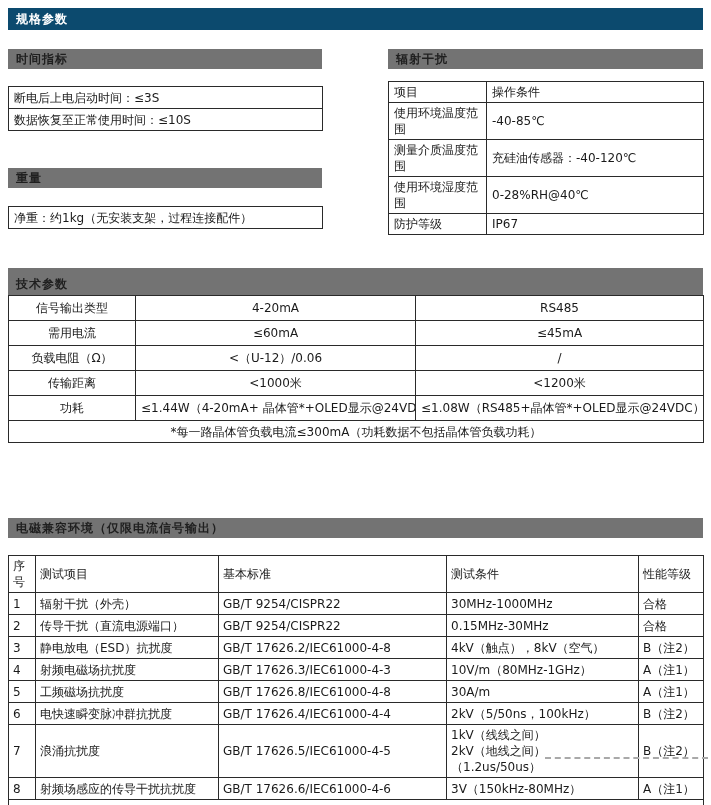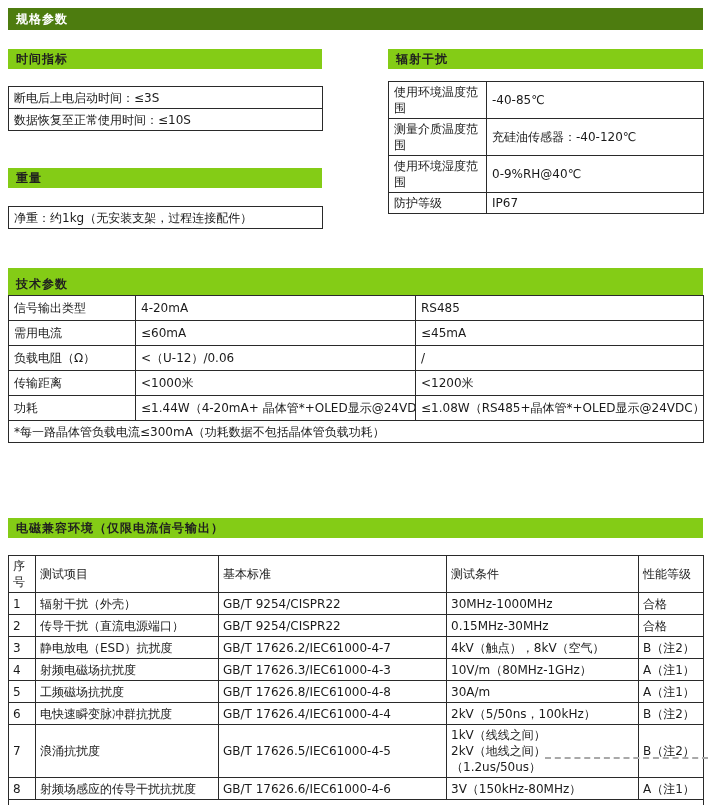--- a/index.html
+++ b/index.html
@@ -14,22 +14,22 @@
   }
   .bar {
     position: absolute;
     box-sizing: border-box;
     display: flex;
     align-items: center;
     padding-left: 8px;
     font-weight: bold;
     letter-spacing: 1px;
   }
-  .bar-dark  { background: #4d7c0f; color: #ffffff; }
-  .bar-light { background: #84cc16; color: #1f1f1f; }
+  .bar-dark  { background: #0c4a6e; color: #ffffff; }
+  .bar-light { background: #737373; color: #1f1f1f; }
 
   table.spec {
     position: absolute;
     border-collapse: collapse;
     table-layout: fixed;
     background: #ffffff;
     font-size: 12px;
     color: #1a1a1a;
   }
   table.spec { border: 1px solid #000000; }
@@ -44,21 +44,21 @@
 
   #time-table    { left: 8px;   top: 86px;  width: 314px; }
   #time-table tr { height: 22px; }
 
   #env-table     { left: 388px; top: 81px;  width: 315px; }
   #env-table tr  { height: 21px; }
 
   #weight-table  { left: 8px;   top: 206px; width: 314px; }
   #weight-table tr { height: 22px; }
 
-  #tech-table    { left: 8px;   top: 295px; width: 695px; }
+  #tech-table    { left: 8px;   top: 295px; width: 695px; text-align: center; }
   #tech-table tr { height: 25px; }
   #tech-table td { white-space: nowrap; }
   #tech-table tr.footnote-row { height: 22px; border-radius: 7px; }
 
   #emc-table     { left: 8px;   top: 555px; width: 695px; }
   #emc-table thead tr { height: 24px; }
   #emc-table tbody tr { height: 22px; }
   #emc-table td  { padding: 2px 4px; }
 
   #top-bar    { left: 8px;   top: 8px;   width: 695px; height: 22px; }
@@ -96,30 +96,34 @@
 </table>
 
 <div id="env-bar" class="bar bar-light">辐射干扰</div>
 <table id="env-table" class="spec">
   <colgroup>
       <col style="width:98px">
       <col style="width:217px">
     </colgroup>
   <tbody>
       <tr>
+        <td>项目</td>
+        <td>操作条件</td>
+      </tr>
+      <tr>
         <td>使用环境温度范围</td>
         <td>-40-85℃</td>
       </tr>
       <tr>
         <td>测量介质温度范围</td>
         <td>充硅油传感器：-40-120℃</td>
       </tr>
       <tr>
         <td>使用环境湿度范围</td>
-        <td>0-9%RH@40℃</td>
+        <td>0-28%RH@40℃</td>
       </tr>
       <tr>
         <td>防护等级</td>
         <td>IP67</td>
       </tr>
     </tbody>
 </table>
 
 <div id="weight-bar" class="bar bar-light">重量</div>
 <table id="weight-table" class="spec">
@@ -203,21 +207,21 @@
       <tr>
         <td>2</td>
         <td>传导干扰（直流电源端口）</td>
         <td>GB/T 9254/CISPR22</td>
         <td>0.15MHz-30MHz</td>
         <td>合格</td>
       </tr>
       <tr>
         <td>3</td>
         <td>静电放电（ESD）抗扰度</td>
-        <td>GB/T 17626.2/IEC61000-4-7</td>
+        <td>GB/T 17626.2/IEC61000-4-8</td>
         <td>4kV（触点），8kV（空气）</td>
         <td>B（注2）</td>
       </tr>
       <tr>
         <td>4</td>
         <td>射频电磁场抗扰度</td>
         <td>GB/T 17626.3/IEC61000-4-3</td>
         <td>10V/m（80MHz-1GHz）</td>
         <td>A（注1）</td>
       </tr>

